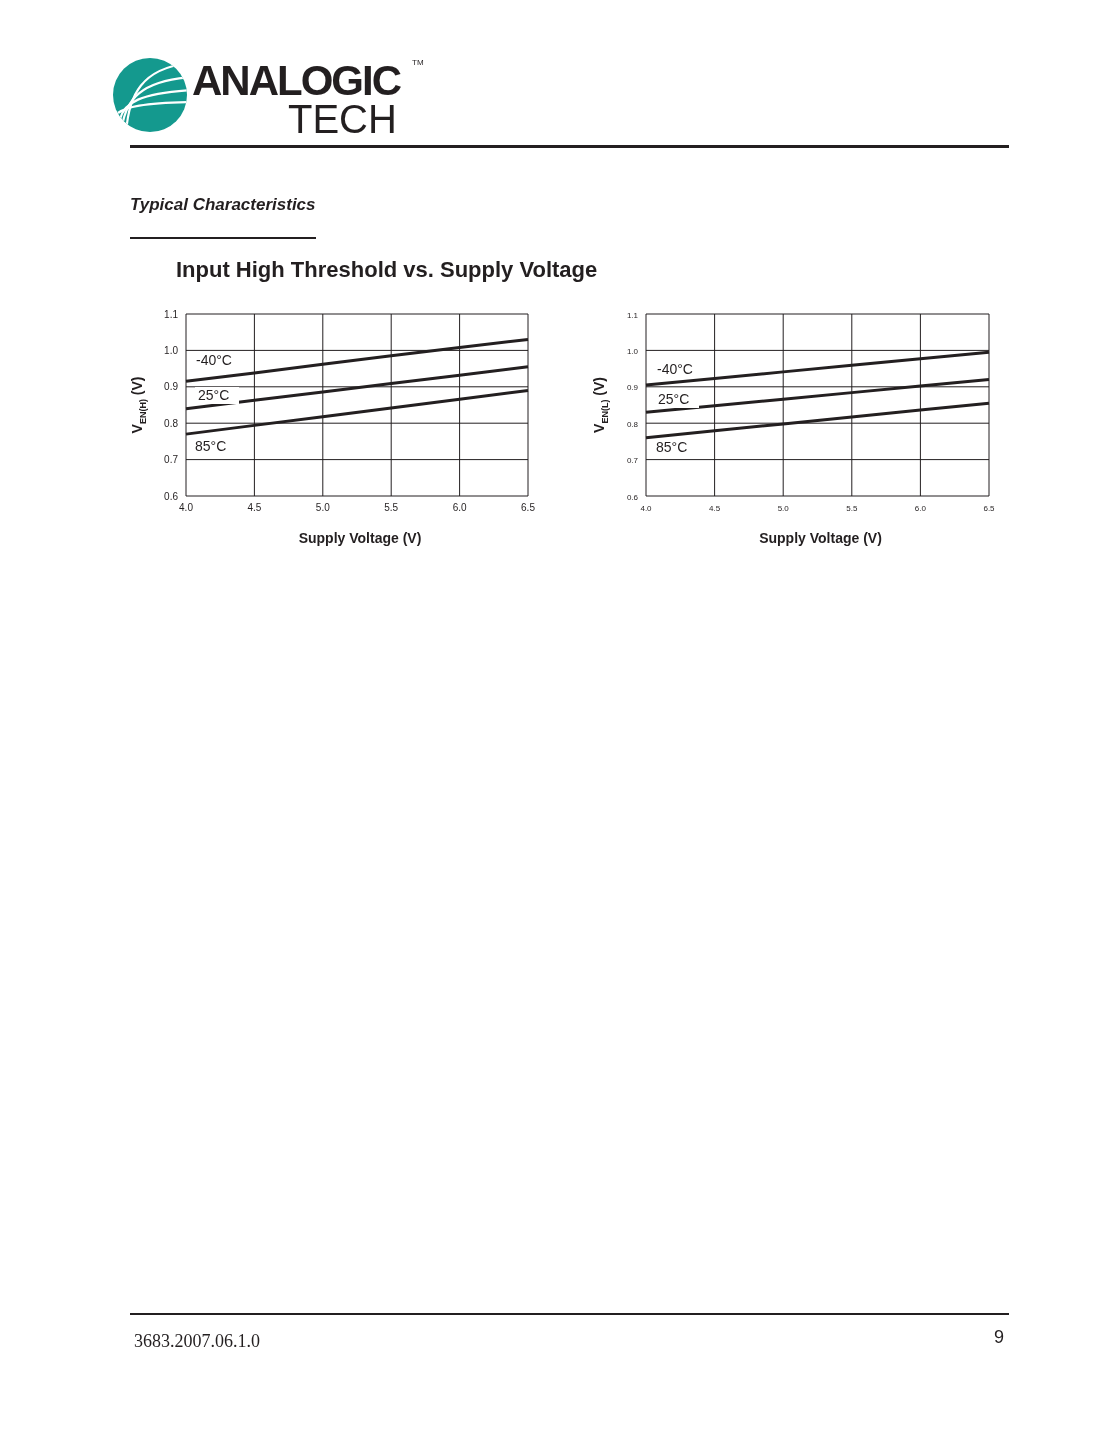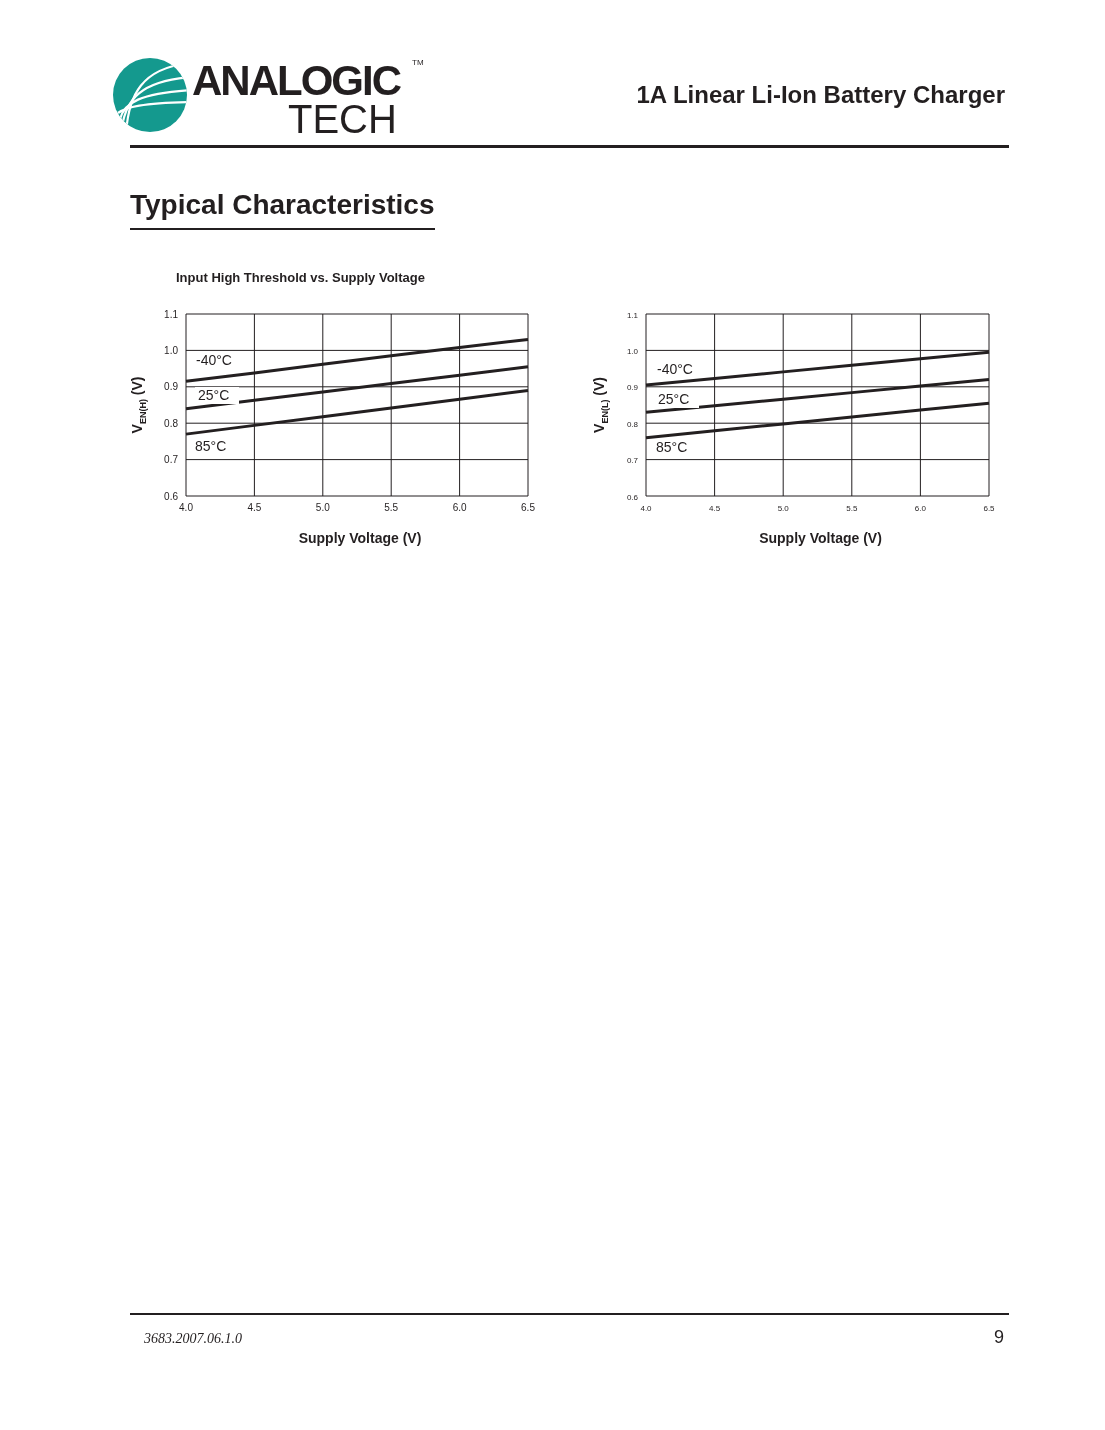--- a/index.html
+++ b/index.html
@@ -2,26 +2,26 @@
 <html><head>
 <meta charset="utf-8">
 <style>
   html, body { margin: 0; padding: 0; background: #ffffff; }
   body { width: 1105px; height: 1430px; position: relative; font-family: "Liberation Sans", sans-serif; color: #231f20; overflow: hidden; }
   .logo { position: absolute; left: 112px; top: 55px; width: 320px; height: 82px; }
   .header-right { position: absolute; right: 100px; top: 80px; text-align: right; }
   .part-number { font-size: 31px; font-weight: bold; line-height: 34px; letter-spacing: 0px; }
   .part-desc { font-size: 24px; font-weight: bold; line-height: 30px; }
   .header-rule { position: absolute; left: 130px; top: 145px; width: 879px; height: 3px; background: #231f20; }
-  .section-title { position: absolute; left: 130px; top: 190px; font-size: 28px; font-weight: bold; border-bottom: 2px solid #231f20; padding-bottom: 8px; line-height: 30px; }
+  .section-title { position: absolute; left: 130px; top: 190px; font-size: 17px; font-weight: bold; border-bottom: 2px solid #231f20; padding-bottom: 17px; line-height: 30px; font-style: italic; }
   .chart { position: absolute; }
-  .chart-title { position: absolute; top: 14px; font-size: 13px; font-weight: bold; white-space: nowrap; }
+  .chart-title { position: absolute; top: 1px; font-size: 22px; font-weight: bold; white-space: nowrap; }
   svg text { font-family: "Liberation Sans", sans-serif; fill: #231f20; }
   .footer-rule { position: absolute; left: 130px; top: 1313px; width: 879px; height: 2px; background: #231f20; }
-  .footer-doc { position: absolute; left: 144px; top: 1331px; font-family: "Liberation Serif", serif; font-style: italic; font-size: 14px; }
+  .footer-doc { position: absolute; left: 134px; top: 1331px; font-family: "Liberation Serif", serif; font-size: 18px; }
   .footer-page { position: absolute; right: 101px; top: 1327px; font-size: 18px; }
 </style>
 </head>
 <body>
 
 <div class="logo">
   <svg width="320" height="82" viewBox="0 0 320 82">
     <defs>
       <clipPath id="globeclip">
           <circle cx="38" cy="40" r="37"></circle>
@@ -34,21 +34,20 @@
       <path d="M8 64 C 12 48, 28 38, 80 35"></path>
       <path d="M6 58 C 14 52, 30 48, 80 47"></path>
     </g>
     <text id="logo-line1" x="80" y="40" font-size="42" font-weight="bold" letter-spacing="-2" fill="#231f20">ANALOGIC</text>
     <text id="logo-line2" x="176" y="78" font-size="40" fill="#231f20" letter-spacing="0">TECH</text>
     <text id="logo-tm" x="300" y="10" font-size="8" fill="#231f20">TM</text>
   </svg>
 </div>
 
 <div class="header-right">
-  <div class="part-desc">1A Linear Li-Ion Battery Charger</div>
 </div>
 <div class="header-rule"></div>
 
 <div class="section-title">Typical Characteristics</div>
 
 <div class="chart" id="chart0" style="left:130px; top:256px; width:420px; height:300px;">
   <div class="chart-title" style="left:46px;">Input High Threshold vs. Supply Voltage</div>
 <svg width="420" height="300" style="position:absolute;left:0;top:0;">
       <g>
         <line x1="56" y1="58" x2="56" y2="240" stroke="#231f20" stroke-width="1"></line>

